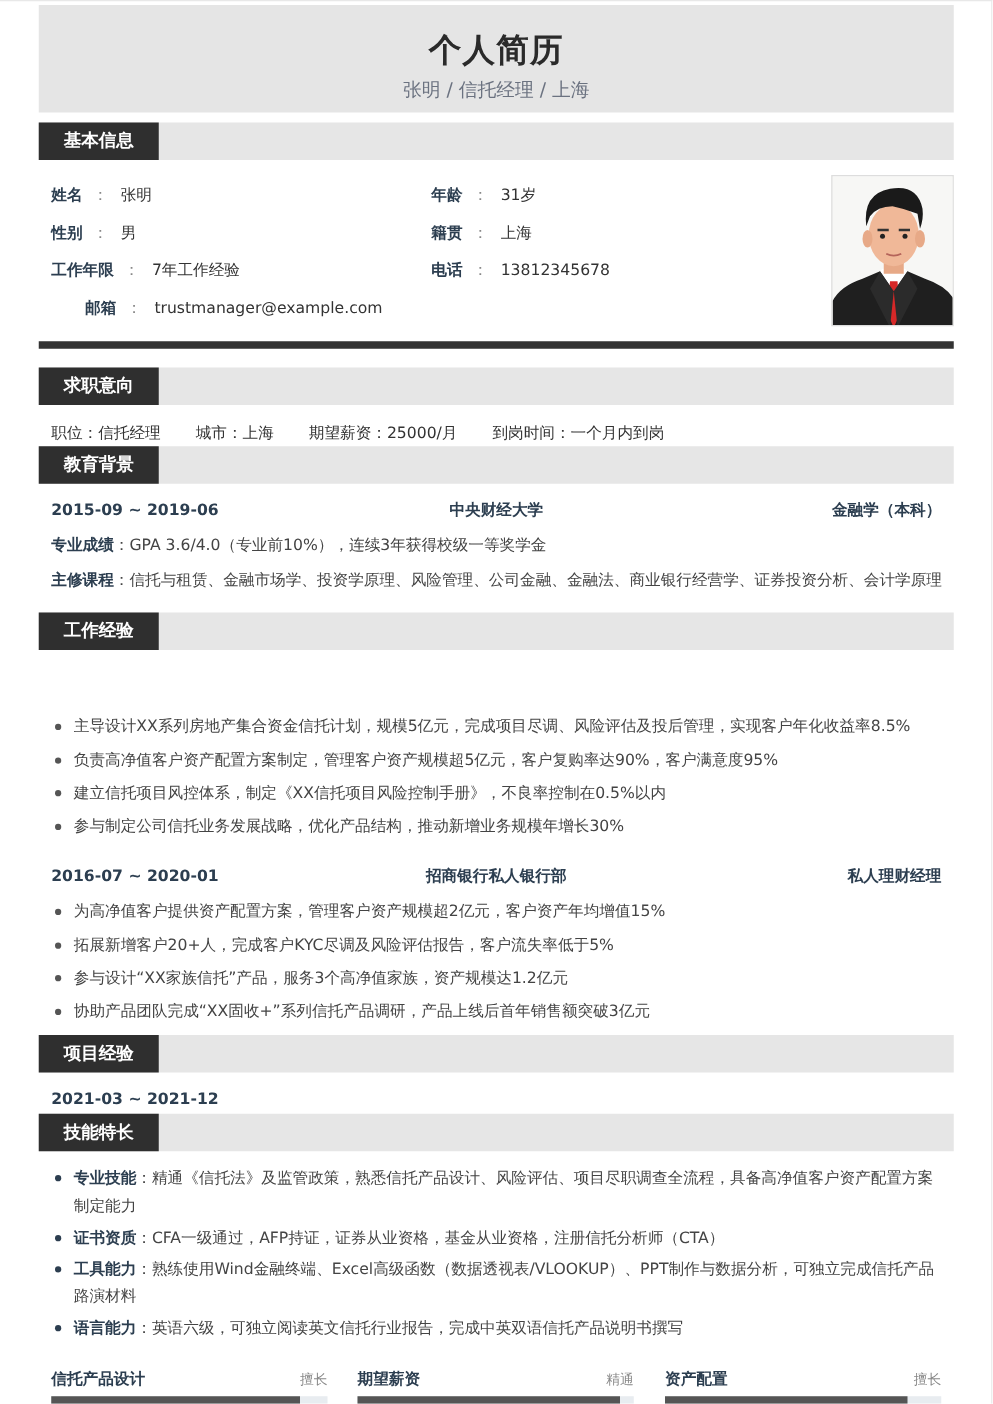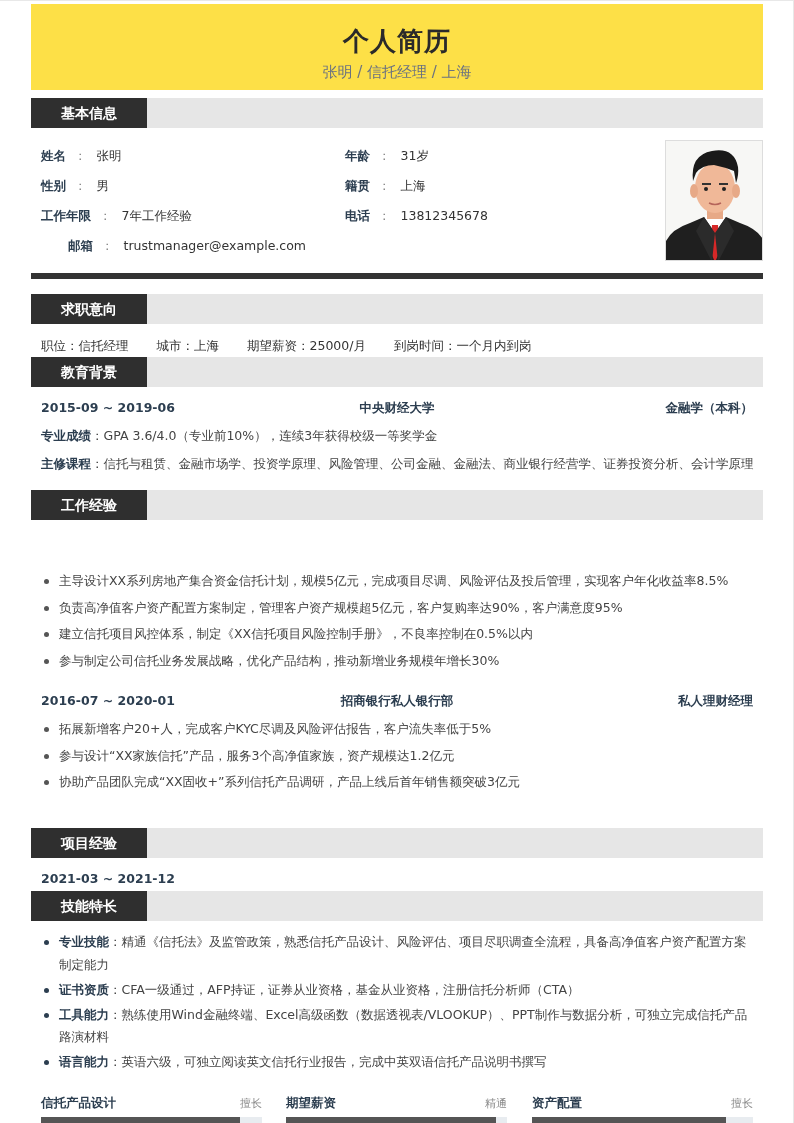--- a/index.html
+++ b/index.html
@@ -1,23 +1,23 @@
 <!DOCTYPE html>
 <html><head>
 <meta charset="utf-8">
 <style>
   * { box-sizing: border-box; margin: 0; padding: 0; }
   html, body { width: 794px; height: 1123px; overflow: hidden; background: #ffffff; }
   body { font-family: "DejaVu Sans", "Liberation Sans", sans-serif; color: #333; position: relative; }
   .page { position: absolute; left: 0; top: 0; width: 794px; height: 1123px; border-top: 1px solid #e8e8e8; border-right: 1px solid #e8e8e8; }
-  .header { position: absolute; left: 31px; top: 3px; width: 732px; height: 86px; background: #fde047; text-align: center; }
+  .header { position: absolute; left: 31px; top: 3px; width: 732px; height: 86px; background: #e5e5e5; text-align: center; }
   .header .title { font-size: 26px; font-weight: bold; color: #2a2a2a; margin-top: 22px; letter-spacing: 1px; line-height: 30px; }
   .header .subtitle { font-size: 15px; color: #6b7280; margin-top: 8px; line-height: 16px; }
   .sec { position: absolute; left: 31px; width: 732px; height: 30px; background: #e6e6e6; }
-  .sec .label { position: absolute; left: 0; top: 0; width: 116px; height: 30px; background: #2f2f2f; color: #fff; font-size: 14px; font-weight: bold; line-height: 30px; text-align: center; }
+  .sec .label { position: absolute; left: 0; top: 0; width: 96px; height: 30px; background: #2f2f2f; color: #fff; font-size: 14px; font-weight: bold; line-height: 30px; text-align: center; }
   .row { position: absolute; font-size: 12.5px; line-height: 18px; color: #333; white-space: nowrap; }
   .k { color: #2c3e50; font-weight: bold; }
   .colon { color: #888; margin: 0 10px 0 8px; }
   .photo { position: absolute; left: 665px; top: 139px; width: 98px; height: 121px; border: 1px solid #ddd; background: #f6f6f4; overflow: hidden; }
   .divider { position: absolute; left: 31px; top: 272px; width: 732px; height: 6px; background: #333; }
   .intent { position: absolute; left: 41px; top: 336px; font-size: 12.5px; line-height: 18px; color: #333; white-space: nowrap; }
   .intent span { margin-right: 28px; }
   .entry-head { position: absolute; left: 41px; width: 712px; height: 18px; font-size: 12.5px; font-weight: bold; color: #2c3e50; }
   .entry-head .l { position: absolute; left: 0; }
   .entry-head .c { position: absolute; left: 0; width: 712px; text-align: center; }
@@ -128,20 +128,21 @@
     <li>建立信托项目风控体系，制定《XX信托项目风险控制手册》，不良率控制在0.5%以内</li>
     <li>参与制定公司信托业务发展战略，优化产品结构，推动新增业务规模年增长30%</li>
   </ul>
 
   <div class="entry-head" style="top:692px;">
     <span class="l">2016-07 ~ 2020-01</span>
     <span class="c">招商银行私人银行部</span>
     <span class="r">私人理财经理</span>
   </div>
   <ul class="bul" style="top:719px;">
+    <li>为高净值客户提供资产配置方案，管理客户资产规模超2亿元，客户资产年均增值15%</li>
     <li>拓展新增客户20+人，完成客户KYC尽调及风险评估报告，客户流失率低于5%</li>
     <li>参与设计“XX家族信托”产品，服务3个高净值家族，资产规模达1.2亿元</li>
     <li>协助产品团队完成“XX固收+”系列信托产品调研，产品上线后首年销售额突破3亿元</li>
   </ul>
 
   <div class="sec" style="top:827px;">
     <div class="label">项目经验</div>
   </div>
   <div class="entry-head" style="top:870px;">
     <span class="l">2021-03 ~ 2021-12</span>

